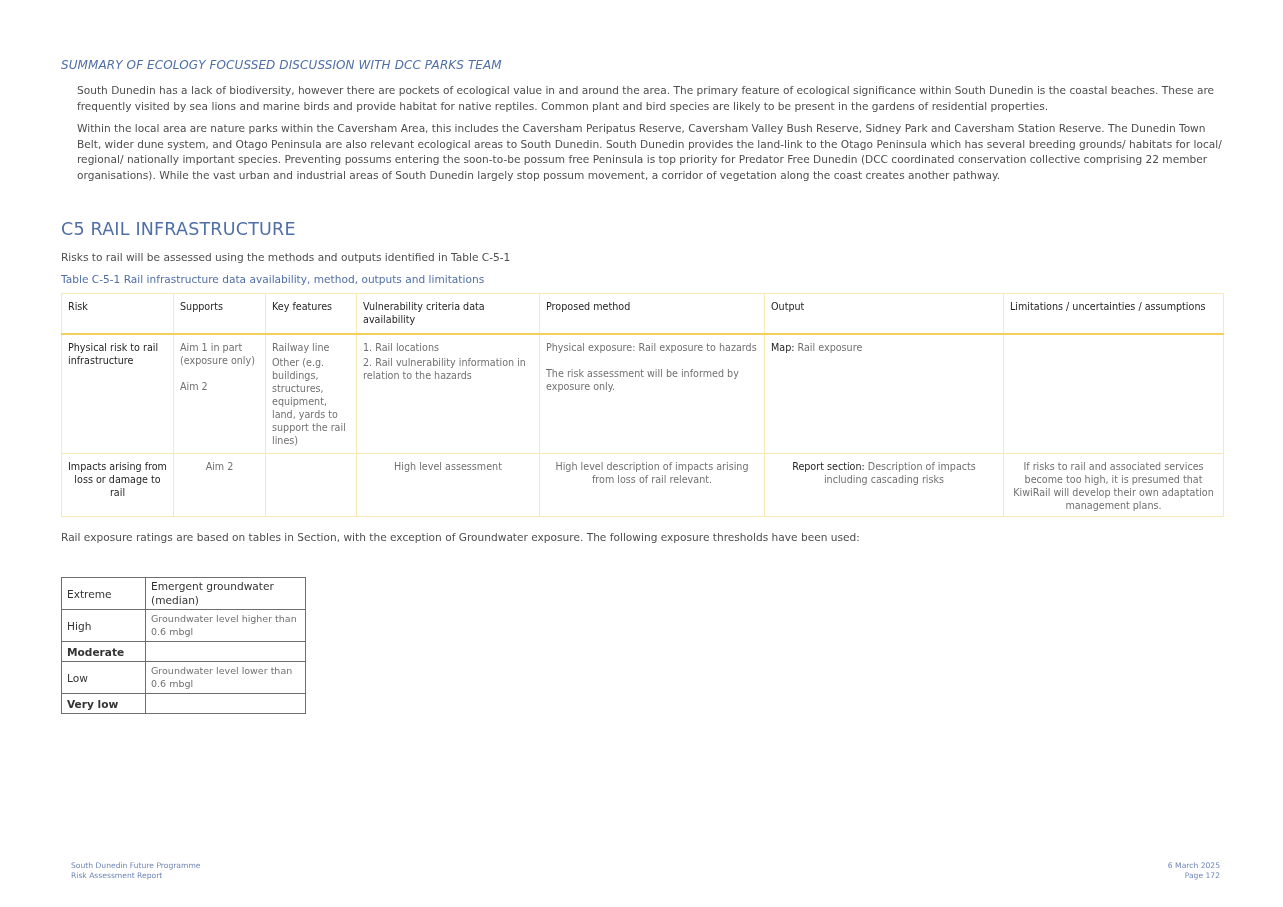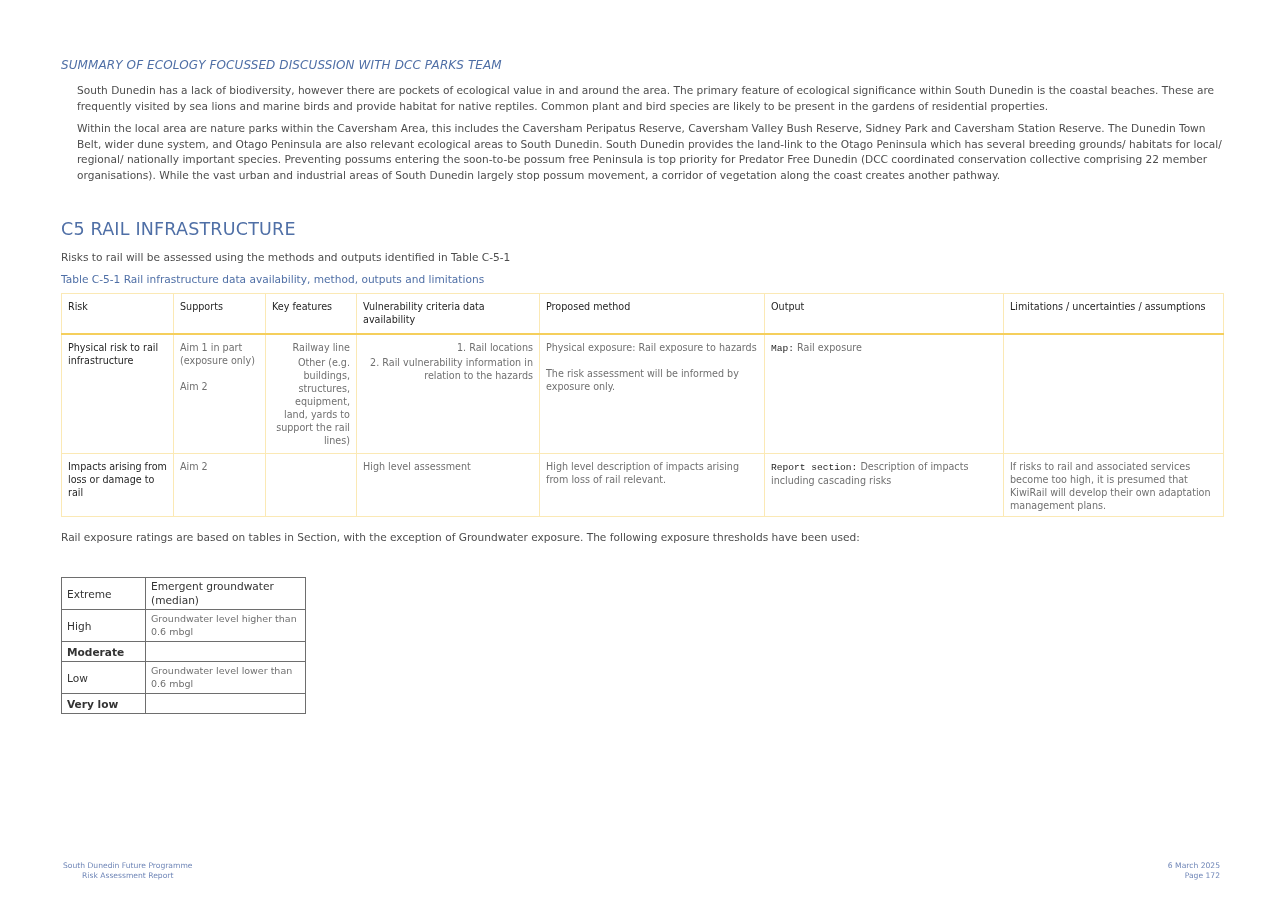--- a/index.html
+++ b/index.html
@@ -93,24 +93,24 @@
       border-bottom: 2px solid #f5cf5c;
     }
     table.main td {
       color: #707070;
       margin-top: 40px;
     }
     table.main td.risk {
       color: #1f1f1f;
     }
     table.main tr.row1 td { height: 97px; }
-    table.main tr.row2 td { height: 43px; }
-    .strong { color: #1f1f1f; font-family: Liberation Mono, monospace; }
+    table.main tr.row2 td { height: 43px; text-align: center; }
+    .strong { color: #1f1f1f; }
     .gap { display: block; height: 13px; }
-    .kf-line { display: block; margin-bottom: 2px; text-align: right; }
+    .kf-line { display: block; margin-bottom: 2px; }
 
     .exposure-intro {
       position: absolute;
       top: 531px;
       left: 0;
       font-size: 10.6px;
       color: #4d4d4d;
       white-space: nowrap;
     }
     table.exposure {
@@ -140,25 +140,24 @@
       font-size: 10.6px;
       line-height: 13.5px;
       color: #333333;
     }
     table.exposure tr.tall td { height: 27px; }
     table.exposure tr.short td { height: 15px; font-weight: bold; }
 
     .footer-left {
       position: absolute;
       top: 861px;
-      left: 2px;
+      left: 10px;
       font-size: 7.6px;
       line-height: 9.5px;
       color: #6f86b7;
-      text-align: center;
     }
     .footer-right {
       position: absolute;
       top: 861px;
       right: 3px;
       font-size: 7.6px;
       line-height: 9.5px;
       color: #6f86b7;
       text-align: right;
     }

